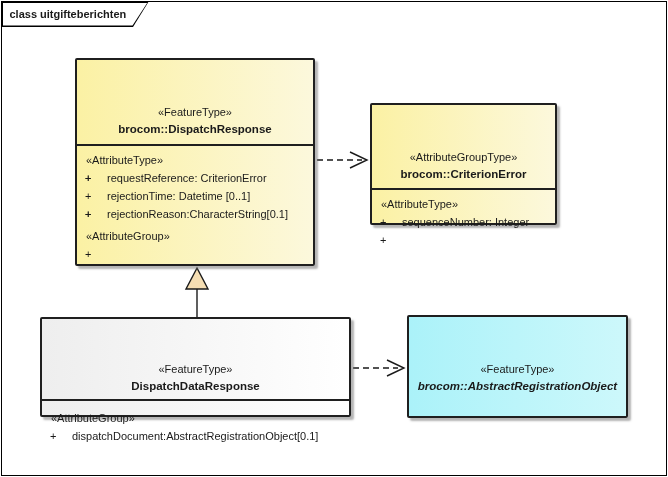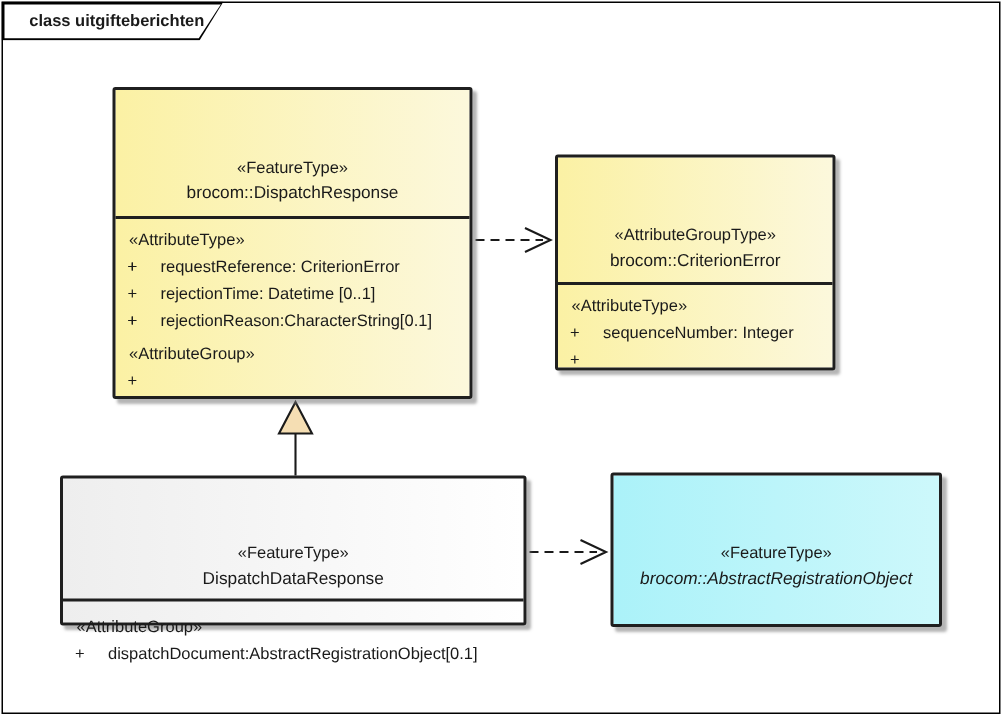--- a/index.html
+++ b/index.html
@@ -8,51 +8,51 @@
     font-family:"Liberation Sans", sans-serif;color:#1a1a1a;overflow:hidden;
   }
   
   .frame{position:absolute;left:1px;top:1px;width:664px;height:473px;border:1.5px solid #000;background:#fff;}
   
   .tab{position:absolute;left:1px;top:1px;width:148px;height:26px;background:#000;
        clip-path:polygon(0 0,100% 0,calc(100% - 16px) 100%,0 100%);}
   .tab-inner{position:absolute;left:1.5px;top:1.5px;right:1.5px;bottom:1.5px;background:#fff;
        clip-path:polygon(0 0,100% 0,calc(100% - 15px) 100%,0 100%);
        display:flex;align-items:center;}
-  .tab-inner span{font-size:11px;font-weight:bold;padding-left:17px;white-space:nowrap;}
+  .tab-inner span{font-size:11px;font-weight:bold;padding-left:7px;white-space:nowrap;}
 
   
   svg.connectors{position:absolute;left:0;top:0;width:668px;height:477px;}
   .dash{stroke:#1a1a1a;stroke-width:1.4;stroke-dasharray:6 4;fill:none;}
   .solid{stroke:#1a1a1a;stroke-width:1.4;fill:none;}
   .tri{fill:#f5deb3;stroke:#1a1a1a;stroke-width:1.4;}
 
   
   .uml-class{position:absolute;border:2px solid #1f1f1f;border-radius:2px;
     box-shadow:3px 3px 2px rgba(120,120,120,0.55);box-sizing:border-box;}
   .fill-feature{background:linear-gradient(to right,#fbf1a4,#fcf8dc);}
   .fill-neutral{background:linear-gradient(to right,#eeeeee,#ffffff);}
   .fill-abstract{background:linear-gradient(to right,#abf2f9,#cdf8fb);}
 
   .hdr{box-sizing:border-box;text-align:center;margin-top:36px;}
   .hdr.divided{border-bottom:2px solid #1f1f1f;}
   .stereo{font-size:11px;line-height:14px;}
-  .cname{font-size:11.5px;font-weight:normal;line-height:16px;margin-top:2px;white-space:nowrap;}
+  .cname{font-size:11.5px;font-weight:bold;line-height:16px;margin-top:2px;white-space:nowrap;}
   .cname.abstract{font-style:italic;}
 
   .body{font-size:11px;}
   .sec-label{padding-left:9px;line-height:17px;margin-top:6px;white-space:nowrap;}
   .sec-label.grp{margin-top:5px;}
   .row{position:relative;padding-left:30px;line-height:18px;white-space:nowrap;}
   .row .vis{position:absolute;left:8px;}
 
   
   .c-dispatch-response{left:75px;top:58px;width:240px;height:208px;}
   .c-dispatch-response .hdr{height:50px;padding-top:9px;}
-  .c-criterion-error{left:370px;top:103px;width:187px;height:144px;}
+  .c-criterion-error{left:370px;top:103px;width:187px;height:122px;}
   .c-criterion-error .hdr{height:49px;padding-top:9px;}
   .c-dispatch-data-response{left:40px;top:317px;width:311px;height:100px;}
   .c-dispatch-data-response .hdr{height:46px;padding-top:7px;}
   .c-dispatch-data-response .sec-label{margin-top:9px;}
   .c-abstract-registration{left:407px;top:315px;width:221px;height:103px;}
   .c-abstract-registration .hdr{padding-top:9px;}
 </style>
 </head>
 <body>
 

